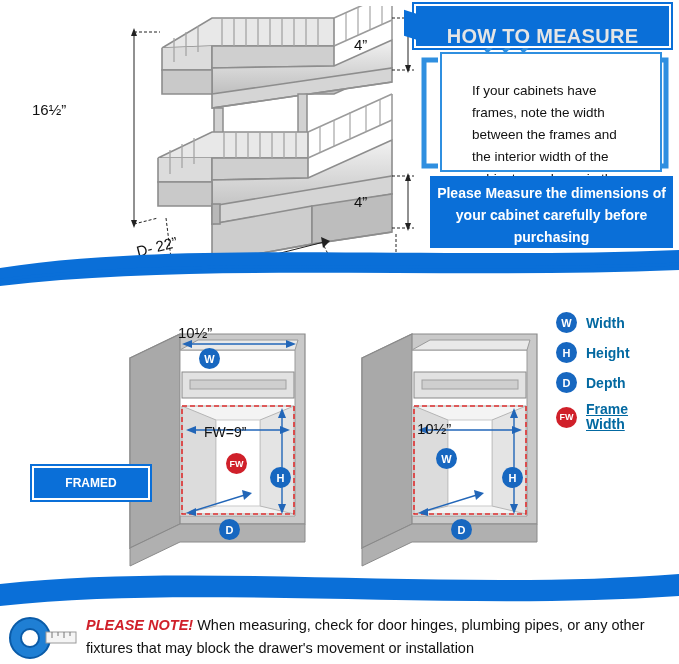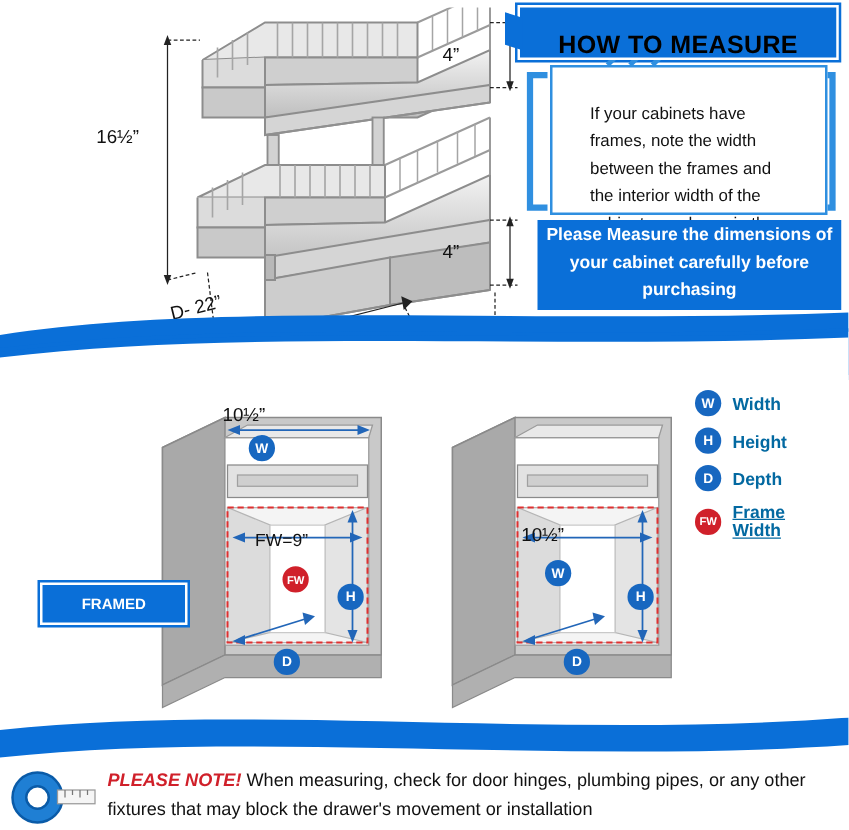--- a/index.html
+++ b/index.html
@@ -27,40 +27,40 @@
   .dim-label{position:absolute;font-size:15px;color:#111;font-weight:400;}
 
   
   .htm-banner{
     position:absolute;left:414px;top:4px;width:253px;height:40px;
     background:#0a6fd8;border:2px solid #ffffff;
     box-shadow:0 0 0 2px #0a6fd8;
     display:flex;align-items:center;justify-content:center;
   }
   .htm-banner span{
-    color:#000000;font-weight:bold;font-size:20px;letter-spacing:.3px;margin-top:20px;
+    color:#e5e5e5;font-weight:bold;font-size:20px;letter-spacing:.3px;margin-top:20px;
   }
   .htm-banner:before{
     content:"";position:absolute;left:-12px;top:6px;width:14px;height:26px;
     background:#0a6fd8;transform:skewY(18deg);
   }
 
   
   .note-box{
     position:absolute;left:440px;top:52px;width:222px;height:120px;
     background:#ffffff;border:2px solid #2f8fe0;
     padding:10px 14px;box-sizing:border-box;
   }
   .note-box p{
     margin:16px;font-size:13.5px;line-height:22px;color:#111;
   }
 
   .measure-box{
     position:absolute;left:430px;top:176px;width:243px;height:72px;
-    background:#0a6fd8;display:flex;align-items:flex-start;justify-content:center;
+    background:#0a6fd8;display:flex;align-items:flex-end;justify-content:center;
     text-align:center;
   }
   .measure-box p{
     margin:0;color:#fff;font-size:14px;font-weight:bold;line-height:22px;
   }
 
   
   .bottom-section{position:absolute;left:0;top:300px;width:679px;height:364px;background:#fff;}
 
   .legend{position:absolute;left:556px;top:12px;width:115px;}
@@ -227,21 +227,21 @@
           <line x1="104" y1="212" x2="112" y2="276" stroke-dasharray="3 2"></line>
 
           <line x1="268" y1="252" x2="330" y2="282"></line>
           <path d="M272 247 L263 250 L268 258" fill="#222" stroke="none"></path>
           <path d="M326 277 L334 284 L325 287" fill="#222" stroke="none"></path>
           <line x1="262" y1="240" x2="270" y2="256" stroke-dasharray="3 2"></line>
           <line x1="334" y1="228" x2="334" y2="284" stroke-dasharray="3 2"></line>
         </g>
       </svg>
 
-      <div class="dim-label" style="left:-30px;top:95px;margin-left:45px;">16½”</div>
+      <div class="dim-label" style="left:-30px;top:95px;">16½”</div>
       <div class="dim-label" style="left:292px;top:30px;">4”</div>
       <div class="dim-label" style="left:292px;top:187px;">4”</div>
       <div class="dim-label" style="left:74px;top:232px;transform:rotate(-14deg);">D- 22”</div>
       <div class="dim-label" style="left:190px;top:268px;transform:rotate(24deg);">W- 8”</div>
     </div>
 
     <div class="htm-banner">
       <span>HOW TO MEASURE</span>
     </div>
 

